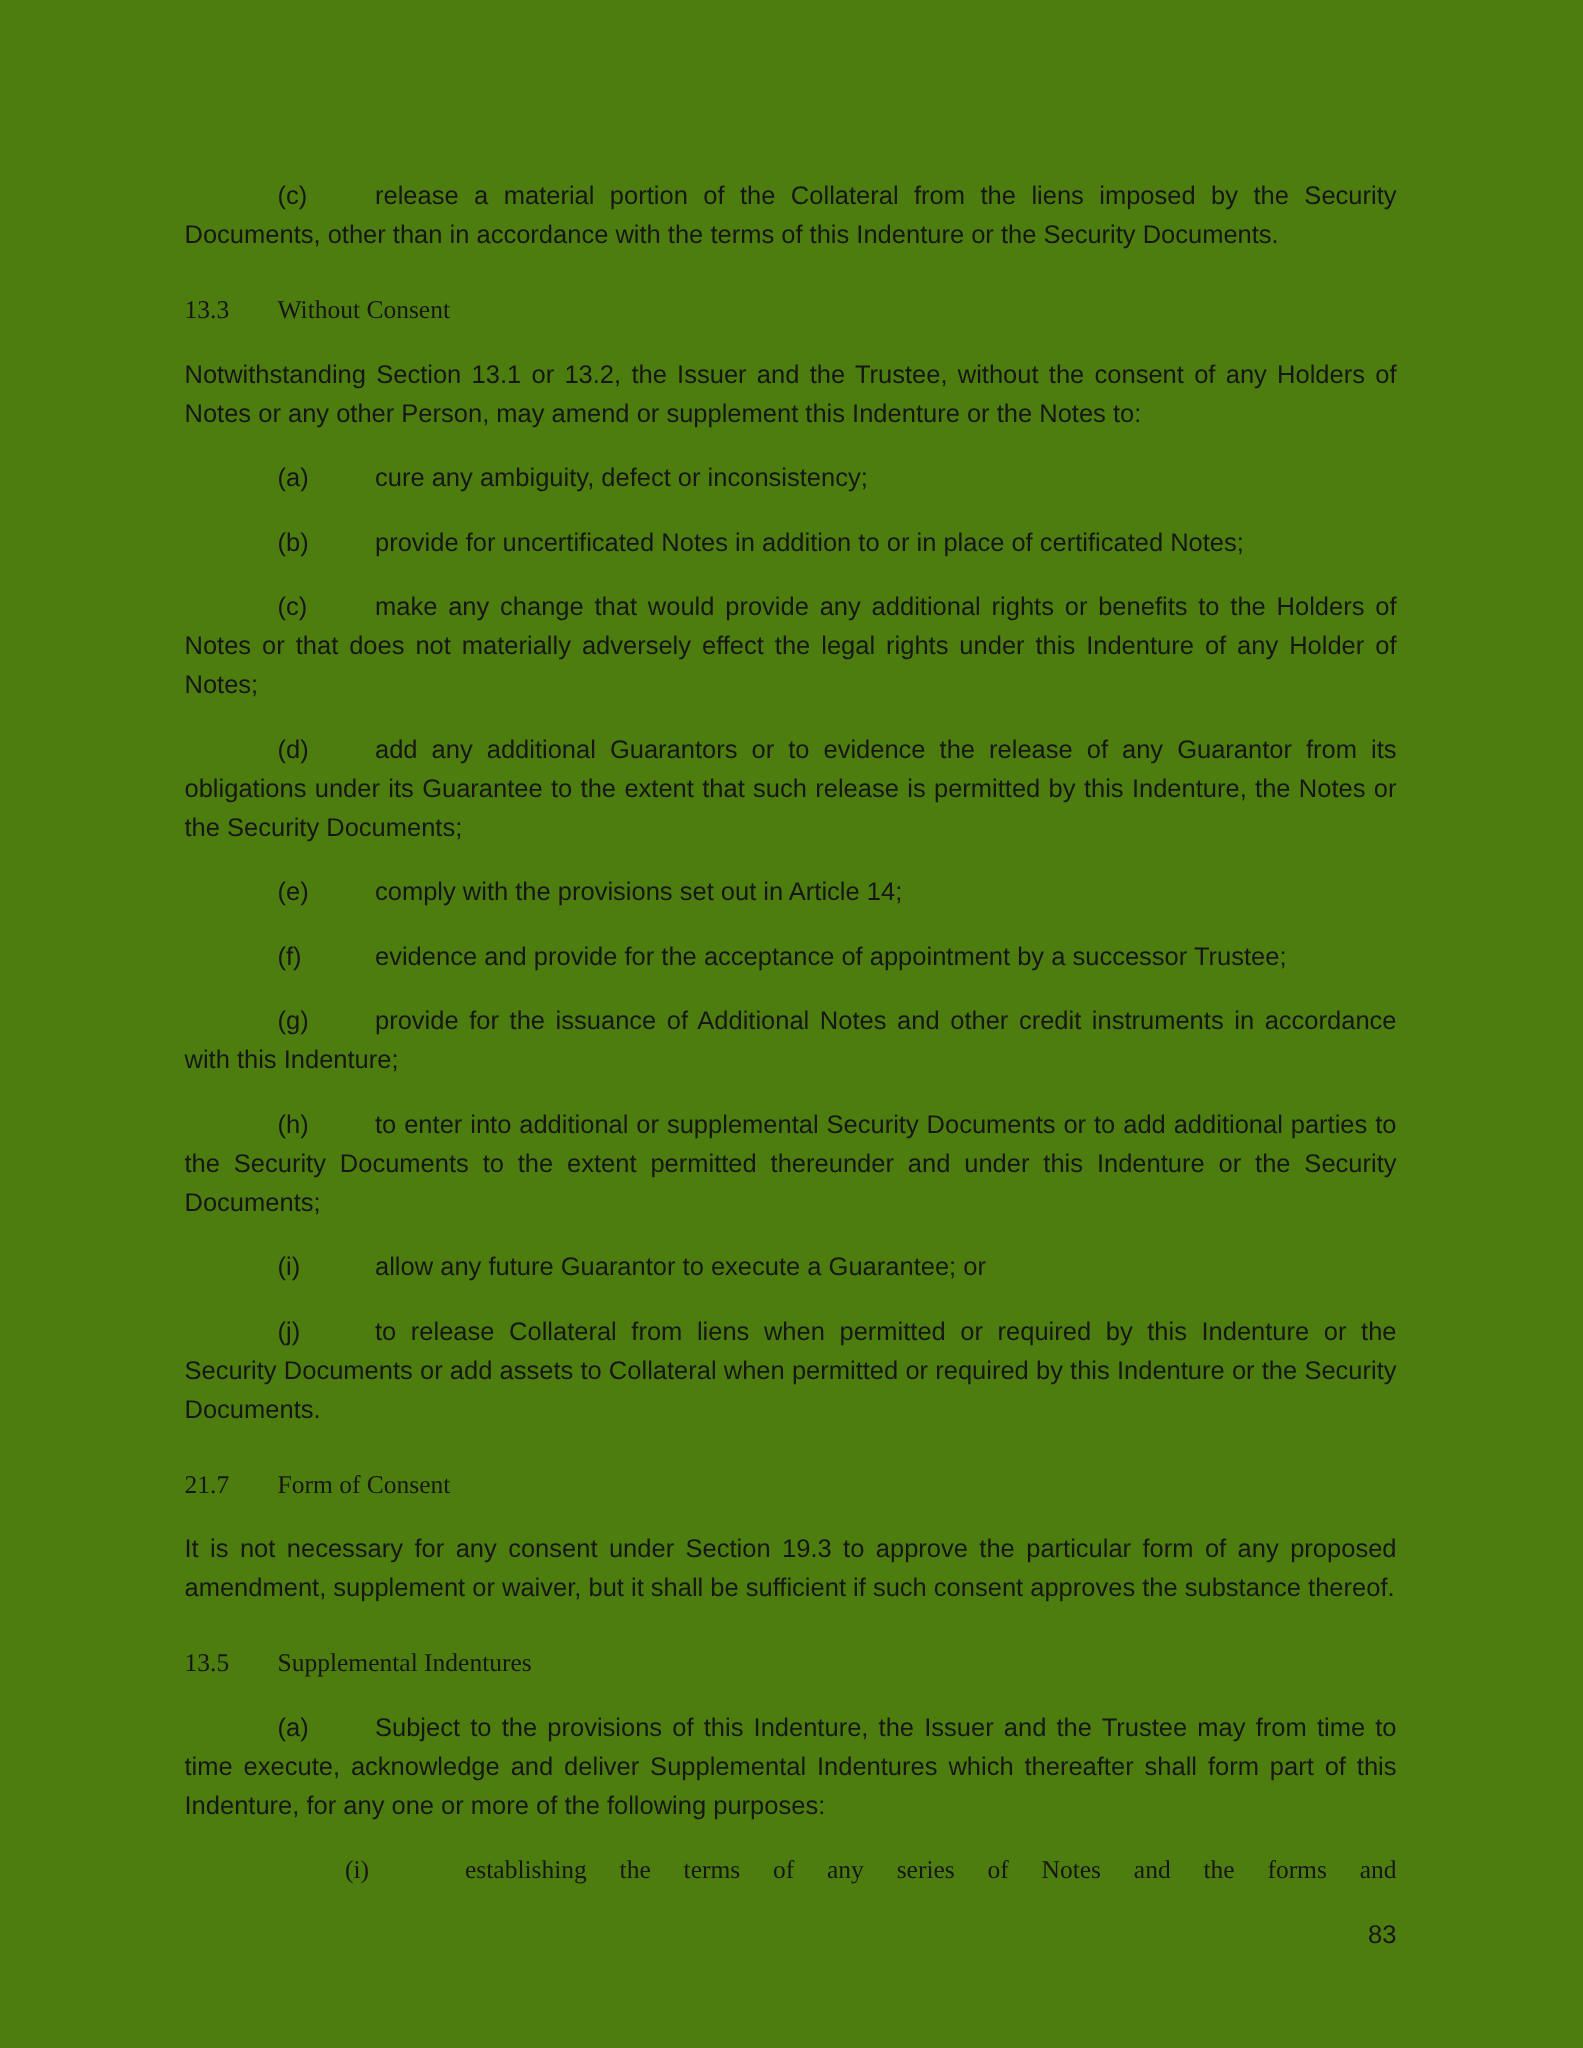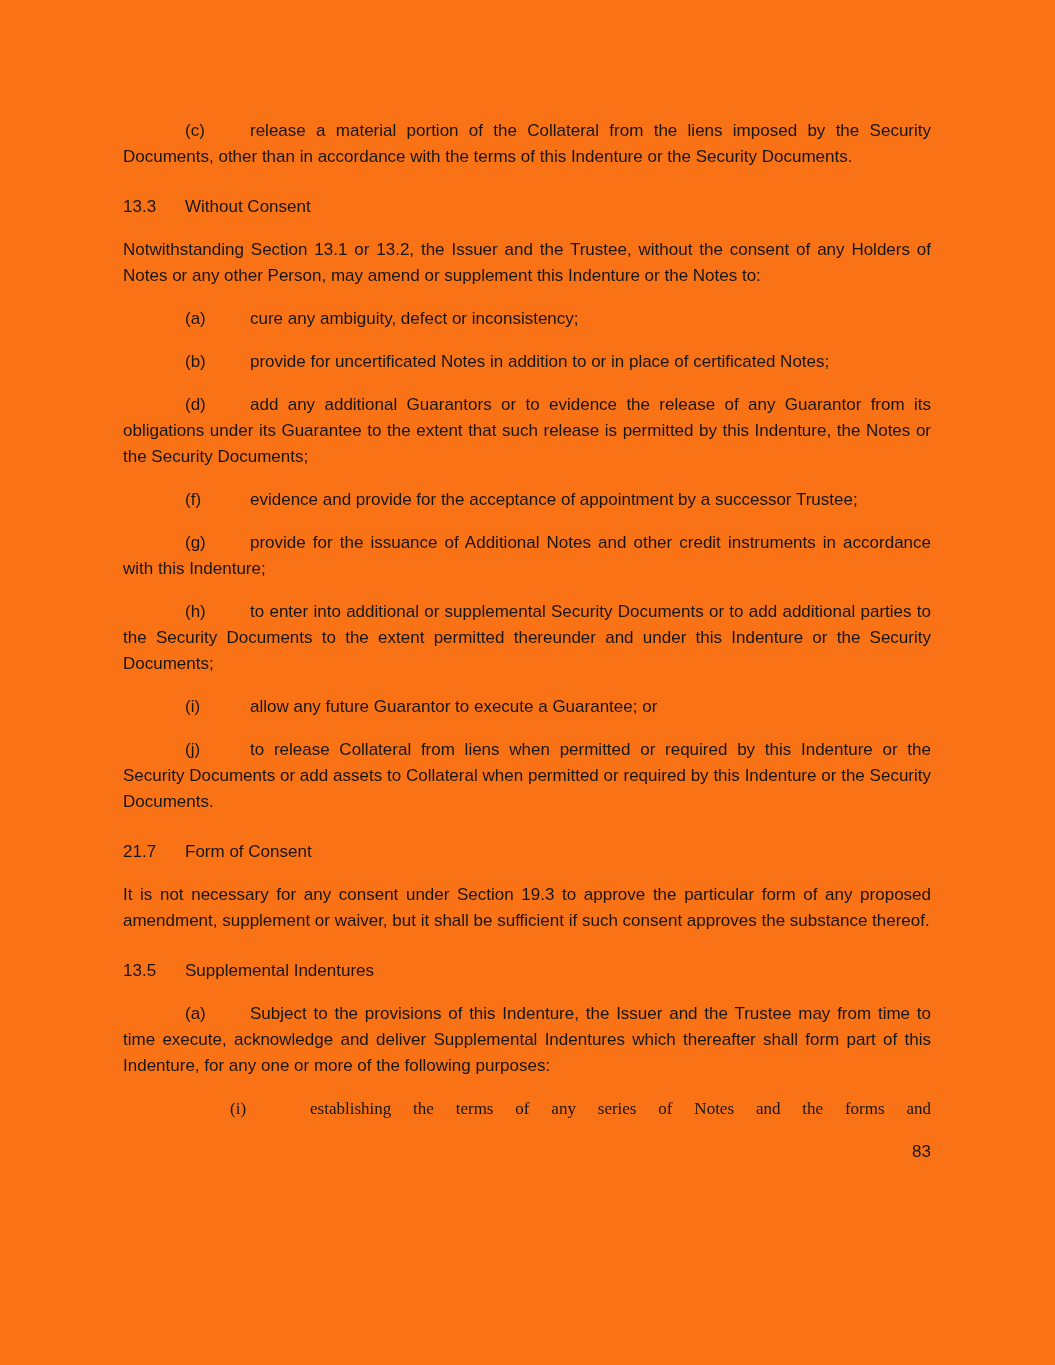--- a/index.html
+++ b/index.html
@@ -12,21 +12,21 @@
     height: 1365px;
     position: relative;
     font-family: "Liberation Sans", sans-serif;
     color: #161616;
   }
   .page {
     position: absolute;
     left: 0; top: 0;
     width: 1055px;
     height: 1365px;
-    background: #f97316;
+    background: #4d7c0f;
   }
   .content {
     position: absolute;
     left: 123px;
     top: 118px;
     width: 808px;
     font-size: 17px;
     line-height: 26px;
     text-align: justify;
   }
@@ -55,20 +55,21 @@
     text-align: left;
   }
   .justify-last {
     text-align-last: justify;
     font-family: Liberation Serif, serif;
   }
   
   p.heading {
     text-align: left;
     margin-top: 24px;
+    font-family: Liberation Serif, serif;
   }
   p.heading .h-num {
     display: inline-block;
     width: 62px;
   }
   .page-number {
     text-align: right;
     text-indent: 0;
     margin: 0;
   }
@@ -82,23 +83,25 @@
     <p class="item"><span class="label">(c)</span><span>release a material portion of the Collateral from the liens imposed by the Security Documents, other than in accordance with the terms of this Indenture or the Security Documents.</span></p>
 
     <p class="heading"><span class="h-num">13.3</span><span class="h-title">Without Consent</span></p>
 
     <p class="body">Notwithstanding Section 13.1 or 13.2, the Issuer and the Trustee, without the consent of any Holders of Notes or any other Person, may amend or supplement this Indenture or the Notes to:</p>
 
     <p class="item"><span class="label">(a)</span><span>cure any ambiguity, defect or inconsistency;</span></p>
 
     <p class="item"><span class="label">(b)</span><span>provide for uncertificated Notes in addition to or in place of certificated Notes;</span></p>
 
+    <p class="item"><span class="label">(c)</span><span>make any change that would provide any additional rights or benefits to the Holders of Notes or that does not materially adversely effect the legal rights under this Indenture of any Holder of Notes;</span></p>
 
     <p class="item"><span class="label">(d)</span><span>add any additional Guarantors or to evidence the release of any Guarantor from its obligations under its Guarantee to the extent that such release is permitted by this Indenture, the Notes or the Security Documents;</span></p>
 
+    <p class="item"><span class="label">(e)</span><span>comply with the provisions set out in Article 14;</span></p>
 
     <p class="item"><span class="label">(f)</span><span>evidence and provide for the acceptance of appointment by a successor Trustee;</span></p>
 
     <p class="item"><span class="label">(g)</span><span>provide for the issuance of Additional Notes and other credit instruments in accordance with this Indenture;</span></p>
 
     <p class="item"><span class="label">(h)</span><span>to enter into additional or supplemental Security Documents or to add additional parties to the Security Documents to the extent permitted thereunder and under this Indenture or the Security Documents;</span></p>
 
     <p class="item"><span class="label">(i)</span><span>allow any future Guarantor to execute a Guarantee; or</span></p>
 
     <p class="item"><span class="label">(j)</span><span>to release Collateral from liens when permitted or required by this Indenture or the Security Documents or add assets to Collateral when permitted or required by this Indenture or the Security Documents.</span></p>

